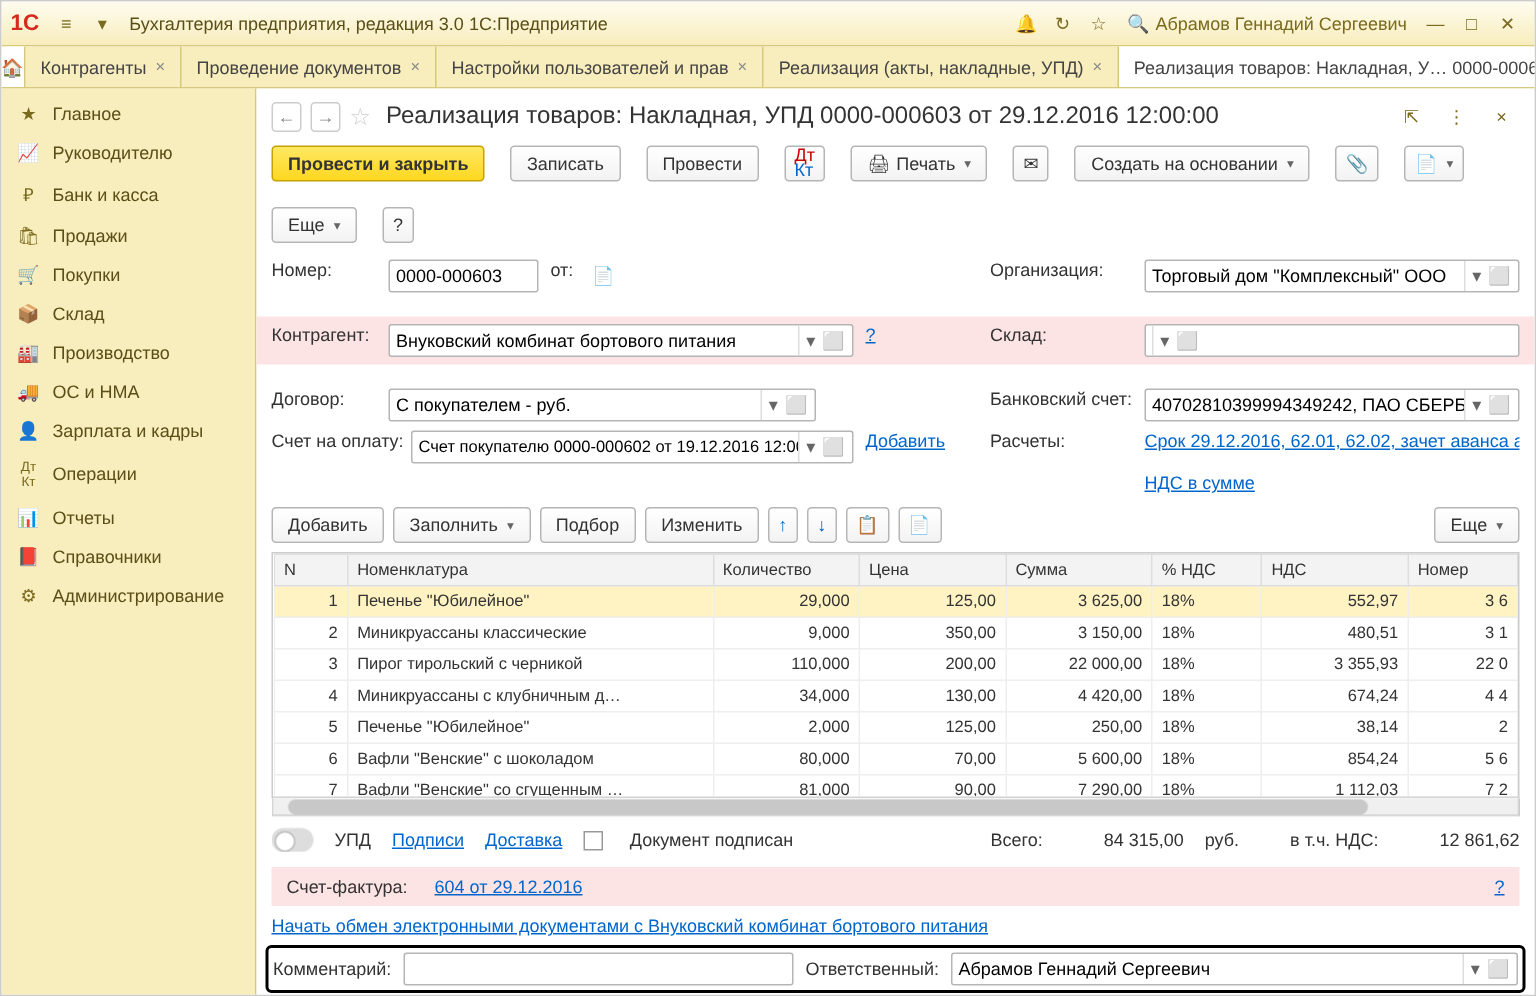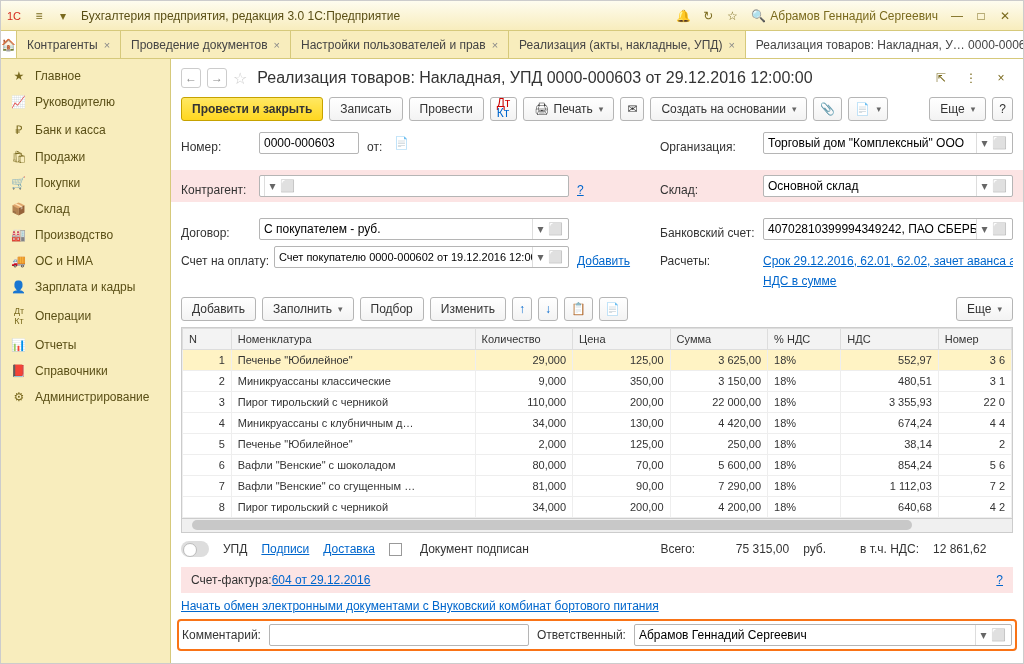--- a/index.html
+++ b/index.html
@@ -1,42 +1,42 @@
 <!DOCTYPE html>
 <html><head>
 <meta charset="utf-8">
 <style>
 *{box-sizing:border-box;margin:0;padding:0;font-family:Arial,sans-serif;font-size:12px}
 body{background:#fff;width:1024px;height:664px;overflow:hidden;border:1px solid #ccc}
 .titlebar{height:30px;background:linear-gradient(#fefcef,#f8edbd);display:flex;align-items:center;padding:0 6px;border-bottom:1px solid #d6c97b}
-.logo{color:#d52b1e;font-weight:normal;font-size:11px;margin-right:6px}
+.logo{color:#d52b1e;font-weight:bold;font-size:15px;margin-right:6px}
 .tb-btn{width:22px;height:22px;display:flex;align-items:center;justify-content:center;color:#7a6a1e;cursor:pointer;margin:0 1px}
 .tb-title{margin-left:6px;color:#5a4f16}
 .spacer{flex:1}
 .search-hd{display:flex;align-items:center;border:1px solid transparent;padding:2px 6px;color:#7a6a1e}
 .tabs{height:28px;background:#f8edbd;display:flex;align-items:stretch;border-bottom:1px solid #d6c97b}
 .home-tab{width:32px;display:flex;align-items:center;justify-content:center;border-right:1px solid #d6c97b;background:#fff}
 .tab{display:flex;align-items:center;padding:0 10px;border-right:1px solid #d6c97b;color:#444;cursor:pointer;white-space:nowrap;font-size:11px}
 .tab.active{background:#fff}
 .tab .x{margin-left:6px;color:#888;font-size:11px}
 .main{display:flex;height:605px}
 .sidebar{width:170px;background:#f8edbd;border-right:1px solid #d6c97b;padding-top:4px}
 .sb-item{display:flex;align-items:center;padding:6px 10px;color:#5a4f16;cursor:pointer;gap:8px}
 .sb-ico{width:16px;text-align:center;color:#7a6a1e}
 .content{flex:1;display:flex;flex-direction:column;background:#fff;overflow:hidden}
 .doc-hd{display:flex;align-items:center;padding:8px 10px 4px;gap:6px}
 .nav-btn{width:20px;height:20px;border:1px solid #ccc;background:#fff;display:flex;align-items:center;justify-content:center;color:#888;border-radius:3px}
 .star{color:#ccc;font-size:16px}
 .doc-title{font-size:16px;color:#333;margin-left:4px}
-.toolbar{display:flex;align-items:center;padding:4px 10px 8px;gap:6px;flex-wrap:wrap}
+.toolbar{display:flex;align-items:center;padding:4px 10px 8px;gap:17px;flex-wrap:wrap}
 .btn{height:24px;padding:0 10px;border:1px solid #b5b5b5;background:linear-gradient(#fff,#f3f3f3);border-radius:3px;display:flex;align-items:center;gap:4px;cursor:pointer;font-size:12px;color:#333}
 .btn.yellow{background:linear-gradient(#ffe863,#ffd720);border-color:#c6a200;font-weight:bold}
 .btn.icon{padding:0 6px}
 .btn .dd{font-size:9px;color:#666;margin-left:2px}
-.form-row{display:flex;align-items:flex-end;padding:3px 10px;gap:8px}
+.form-row{display:flex;align-items:flex-start;padding:3px 10px;gap:8px}
 .lbl{color:#333;white-space:nowrap}
 .fld{height:22px;border:1px solid #b5b5b5;background:#fff;padding:0 4px;display:flex;align-items:center;border-radius:2px}
 .fld.sel{position:relative}
 .fld-dd{width:16px;text-align:center;color:#666;border-left:1px solid #ddd;height:100%;display:flex;align-items:center;justify-content:center;cursor:pointer}
 .fld-ext{width:16px;text-align:center;color:#666;cursor:pointer}
 .hl-row{background:#fce4e4;padding:5px 10px;margin:13px 0}
 .link{color:#0066cc;text-decoration:underline;cursor:pointer}
 .date-hl{background:#3d6db5;color:#fff;padding:1px 3px}
 .tbl-toolbar{display:flex;padding:6px 10px;gap:6px}
 .table-wrap{border:1px solid #ccc;margin:0 10px;max-height:210px;overflow:auto}
@@ -44,23 +44,23 @@
 th{background:#f3f3f3;border:1px solid #ddd;padding:4px 6px;text-align:left;font-weight:normal;color:#333;font-size:11px}
 td{border:1px solid #eee;padding:4px 6px;font-size:11px;color:#333}
 tr.sel td{background:#fff3c4}
 .r{text-align:right}
 .scroll-h{height:14px;background:#f0f0f0;margin:0 10px;border:1px solid #ccc;border-top:none;position:relative}
 .scroll-thumb{position:absolute;left:10px;width:720px;height:10px;top:1px;background:#c8c8c8;border-radius:5px}
 .totals{display:flex;align-items:center;padding:8px 10px;gap:14px}
 .toggle{width:28px;height:16px;background:#ddd;border-radius:8px;position:relative}
 .toggle::after{content:"";position:absolute;width:12px;height:12px;background:#fff;border-radius:50%;top:2px;left:2px;border:1px solid #bbb}
 .ck{width:13px;height:13px;border:1px solid #999;background:#fff;display:inline-block;vertical-align:middle;margin-right:4px}
-.sf-row{background:#fce4e4;padding:6px 10px;display:flex;align-items:center;gap:0;margin:2px 10px}
+.sf-row{background:#fce4e4;padding:6px 10px;display:flex;align-items:center;gap:18px;margin:2px 10px}
 .bottom{padding:4px 10px;display:flex;align-items:flex-end;gap:8px}
-.red-box{border:2px solid #f97316;border-radius:4px;padding:3px;margin:2px 6px;display:flex;align-items:center;gap:8px}
+.red-box{border:2px solid #000000;border-radius:4px;padding:3px;margin:2px 6px;display:flex;align-items:center;gap:8px}
 </style>
 </head>
 <body>
 
 <div class="titlebar">
   <span class="logo">1C</span>
   <span class="tb-btn">≡</span>
   <span class="tb-btn">▾</span>
   <span class="tb-title">Бухгалтерия предприятия, редакция 3.0 1С:Предприятие</span>
   <span class="spacer"></span>
@@ -198,36 +198,36 @@
       <div class="fld sel" style="width:250px">
           <span style="flex:1">Торговый дом "Комплексный" ООО</span>
           <span class="fld-dd">▾</span>
           <span class="fld-ext">⬜</span>
         </div>
     </div>
 
     <div class="form-row hl-row">
       <span class="lbl" style="width:70px">Контрагент:</span>
       <div class="fld sel" style="width:310px">
+          <span style="flex:1">Внуковский комбинат бортового питания</span>
           <span class="fld-dd">▾</span>
           <span class="fld-ext">⬜</span>
         </div>
       <span class="link">?</span>
       <span class="spacer"></span>
       <span class="lbl" style="width:95px">Склад:</span>
       <div class="fld sel" style="width:250px;background:#fff">
-          <span style="flex:1">Основной склад</span>
           <span class="fld-dd">▾</span>
           <span class="fld-ext">⬜</span>
         </div>
     </div>
 
     <div class="form-row">
       <span class="lbl" style="width:70px">Договор:</span>
-      <div class="fld sel" style="width:310px">
+      <div class="fld sel" style="width:285px">
           <span style="flex:1">С покупателем - руб.</span>
           <span class="fld-dd">▾</span>
           <span class="fld-ext">⬜</span>
         </div>
       <span class="spacer"></span>
       <span class="lbl" style="width:95px">Банковский счет:</span>
       <div class="fld sel" style="width:250px">
           <span style="flex:1;overflow:hidden;white-space:nowrap">40702810399994349242, ПАО СБЕРБАНК</span>
           <span class="fld-dd">▾</span>
           <span class="fld-ext">⬜</span>
@@ -374,24 +374,24 @@
 
     <div class="totals">
       <div class="toggle"></div>
       <span class="lbl">УПД</span>
       <span class="link">Подписи</span>
       <span class="link">Доставка</span>
       <span class="ck"></span>
       <span class="lbl">Документ подписан</span>
       <span class="spacer"></span>
       <span class="lbl">Всего:</span>
-      <span class="lbl" style="width:80px;text-align:right">75 315,00</span>
+      <span class="lbl" style="width:80px;text-align:right">84 315,00</span>
       <span class="lbl">руб.</span>
       <span class="lbl" style="margin-left:20px">в т.ч. НДС:</span>
-      <span class="lbl" style="width:80px;text-align:left">12 861,62</span>
+      <span class="lbl" style="width:80px;text-align:right">12 861,62</span>
     </div>
 
     <div class="sf-row">
       <span class="lbl">Счет-фактура:</span>
       <span class="link">604 от 29.12.2016</span>
       <span class="spacer"></span>
       <span class="link">?</span>
     </div>
 
     <div class="bottom">

